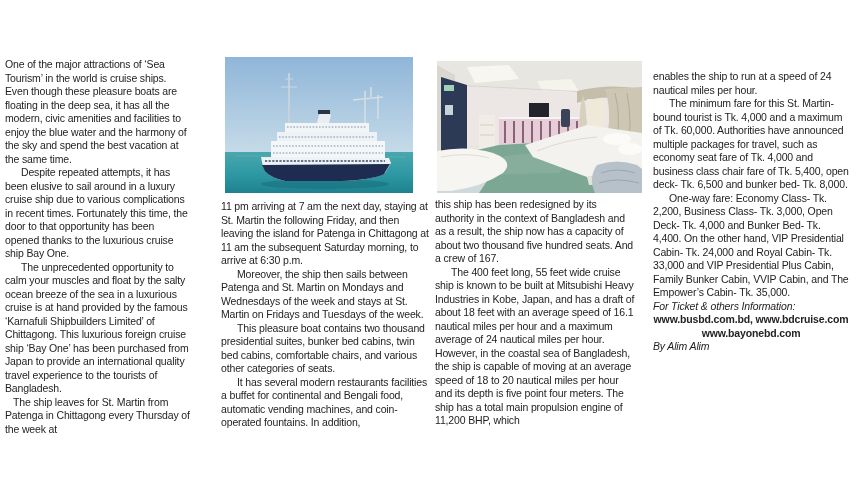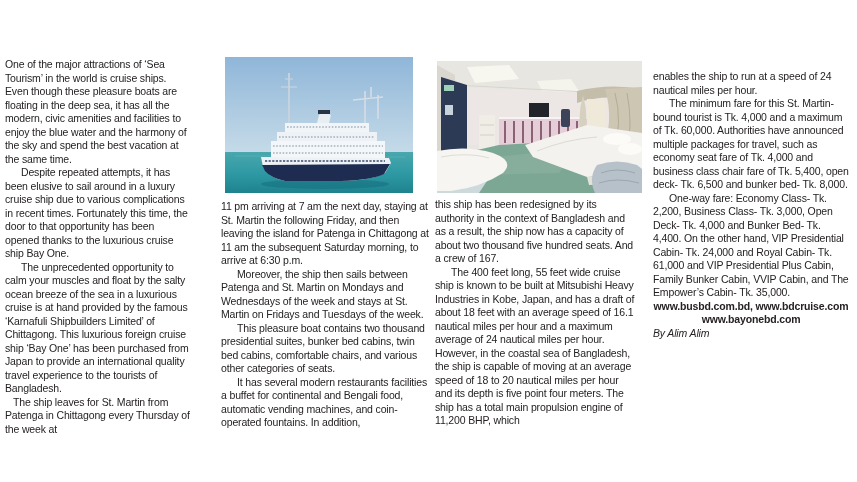--- a/index.html
+++ b/index.html
@@ -170,19 +170,20 @@
   </div>
 
   <div class="col col3t">
     <p>this ship has been redesigned by its authority in the context of Bangladesh and as a result, the ship now has a capacity of about two thousand five hundred seats. And a crew of 167.</p>
     <p class="ind">The 400 feet long, 55 feet wide cruise ship is known to be built at Mitsubishi Heavy Industries in Kobe, Japan, and has a draft of about 18 feet with an average speed of 16.1 nautical miles per hour and a maximum average of 24 nautical miles per hour. However, in the coastal sea of Bangladesh, the ship is capable of moving at an average speed of 18 to 20 nautical miles per hour and its depth is five point four meters. The ship has a total main propulsion engine of 11,200 BHP, which</p>
   </div>
 
   <div class="col col4">
     <p>enables the ship to run at a speed of 24 nautical miles per hour.</p>
     <p class="ind">The minimum fare for this St. Martin-bound tourist is Tk. 4,000 and a maximum of Tk. 60,000. Authorities have announced multiple packages for travel, such as economy seat fare of Tk. 4,000 and business class chair fare of Tk. 5,400, open deck- Tk. 6,500 and bunker bed- Tk. 8,000.</p>
-    <p class="ind">One-way fare: Economy Class- Tk. 2,200, Business Class- Tk. 3,000, Open Deck- Tk. 4,000 and Bunker Bed- Tk. 4,400. On the other hand, VIP Presidential Cabin- Tk. 24,000 and Royal Cabin- Tk. 61,000 and VIP Presidential Plus Cabin, Family Bunker Cabin, VVIP Cabin, and The Empower’s Cabin- Tk. 35,000.</p>
+    <p class="ind">One-way fare: Economy Class- Tk. 2,200, Business Class- Tk. 3,000, Open Deck- Tk. 4,000 and Bunker Bed- Tk. 4,400. On the other hand, VIP Presidential Cabin- Tk. 24,000 and Royal Cabin- Tk. 33,000 and VIP Presidential Plus Cabin, Family Bunker Cabin, VVIP Cabin, and The Empower’s Cabin- Tk. 35,000.</p>
+    <p class="footer-info">For Ticket &amp; others Information:</p>
     <p class="footer-sites">www.busbd.com.bd, www.bdcruise.com</p>
     <p class="footer-sites">www.bayonebd.com</p>
     <p class="byline">By Alim Alim</p>
   </div>
 
 </div>
 
 </body></html>

